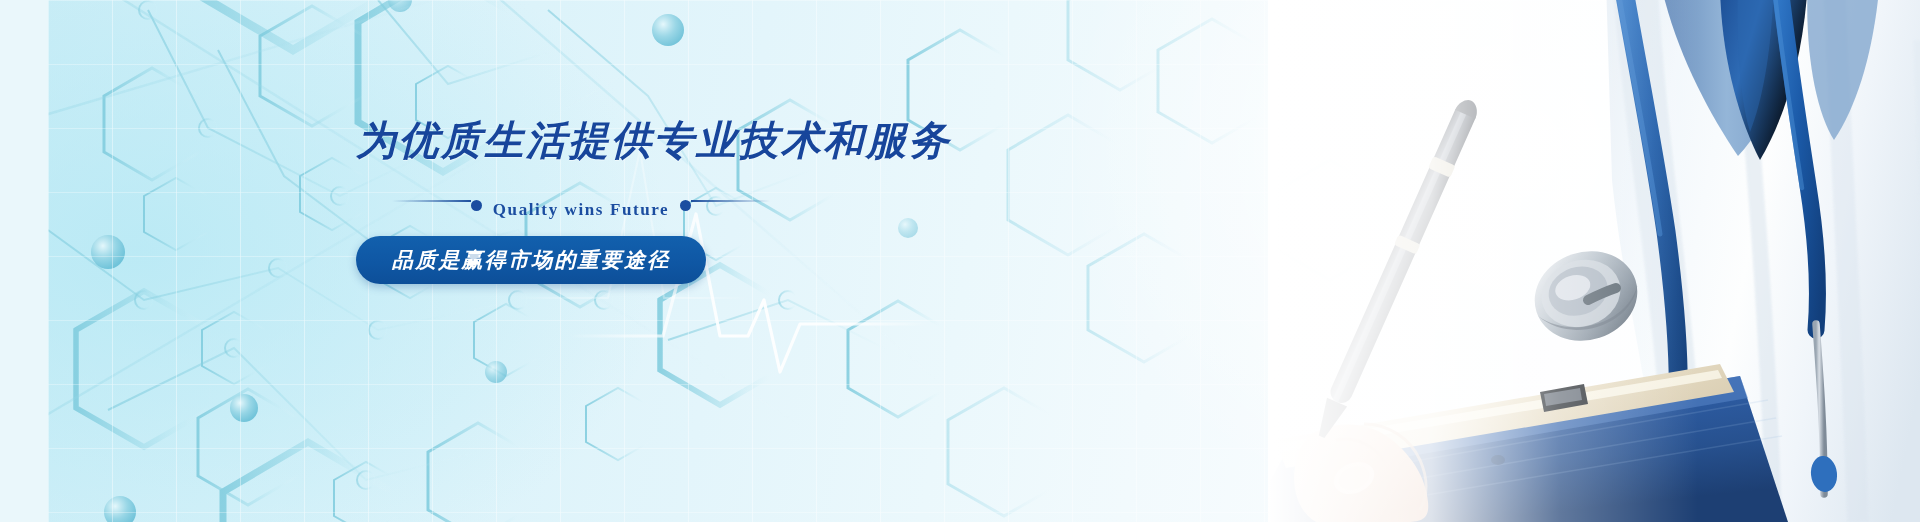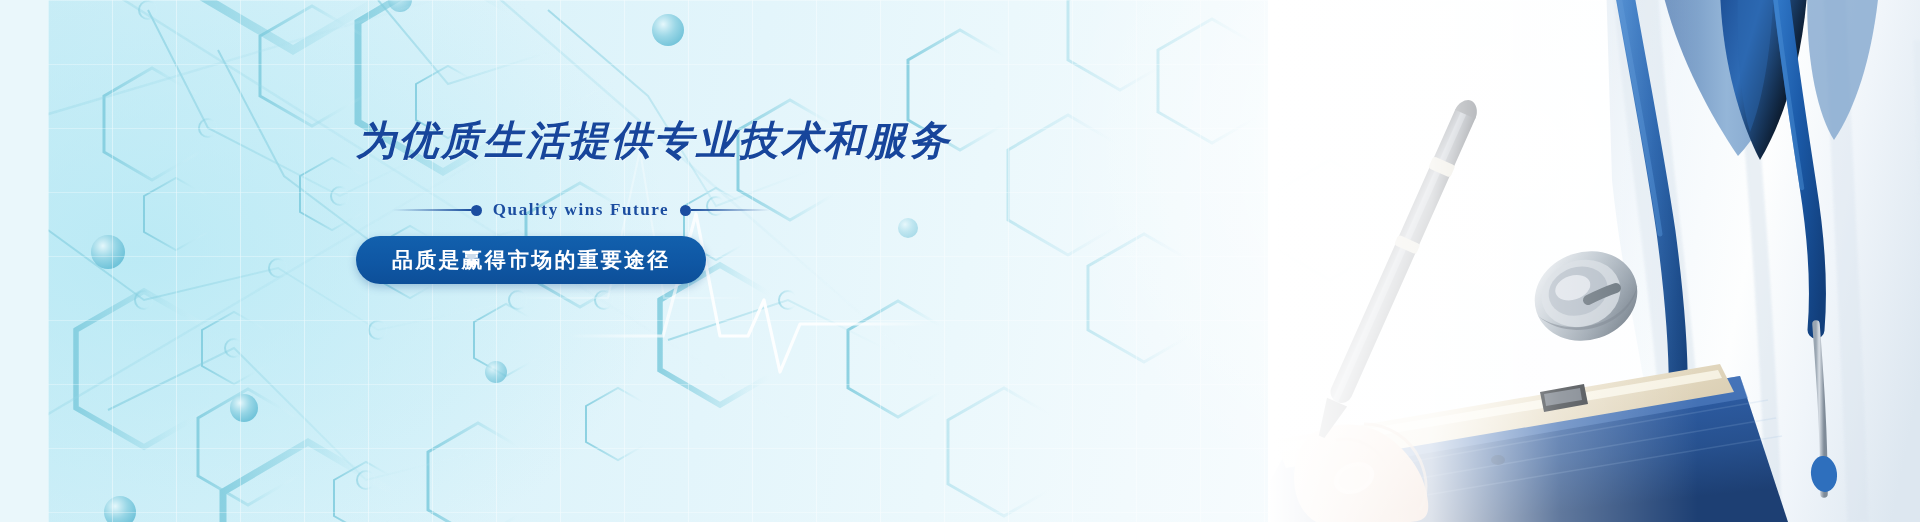--- a/index.html
+++ b/index.html
@@ -64,21 +64,21 @@
     letter-spacing:2.5px;
     color:#17459b;
     text-shadow:0 1px 0 rgba(255,255,255,.45);
     white-space:nowrap;
     line-height:1.1;
   }
 
   
   .divider {
     display:flex;
-    align-items:center;
+    align-items:flex-start;
     margin-top:38px;
     width:378px;
     margin-left:36px;
   }
   .divider .rule {
     height:2px; flex:1 1 auto;
     background:linear-gradient(to right, rgba(26,69,155,0) 0%, #1d4f9e 100%);
   }
   .divider .rule.right {
     background:linear-gradient(to left, rgba(26,69,155,0) 0%, #1d4f9e 100%);
@@ -106,20 +106,21 @@
     height:48px;
     padding:0 36px;
     border-radius:26px;
     background:linear-gradient(180deg,#1260ad 0%,#0f57a4 55%,#0d4f99 100%);
     box-shadow:0 3px 9px rgba(16,70,140,.28);
     color:#ffffff;
     font-size:21px;
     font-weight:bold;
     letter-spacing:2.2px;
     white-space:nowrap;
+    font-style:italic;
   }
 
   
   #photo {
     position:absolute;
     right:0; top:0;
     width:700px; height:522px;
     z-index:15;
     pointer-events:none;
   }

